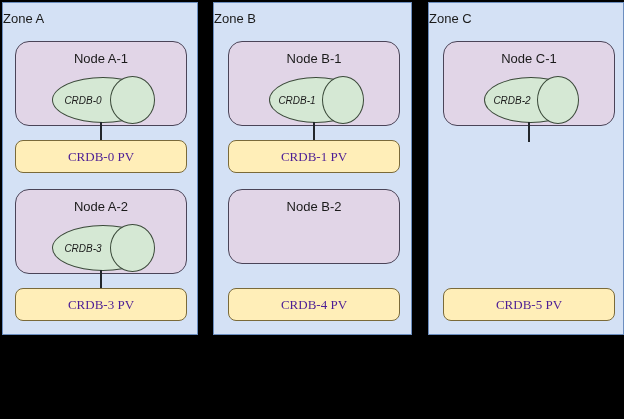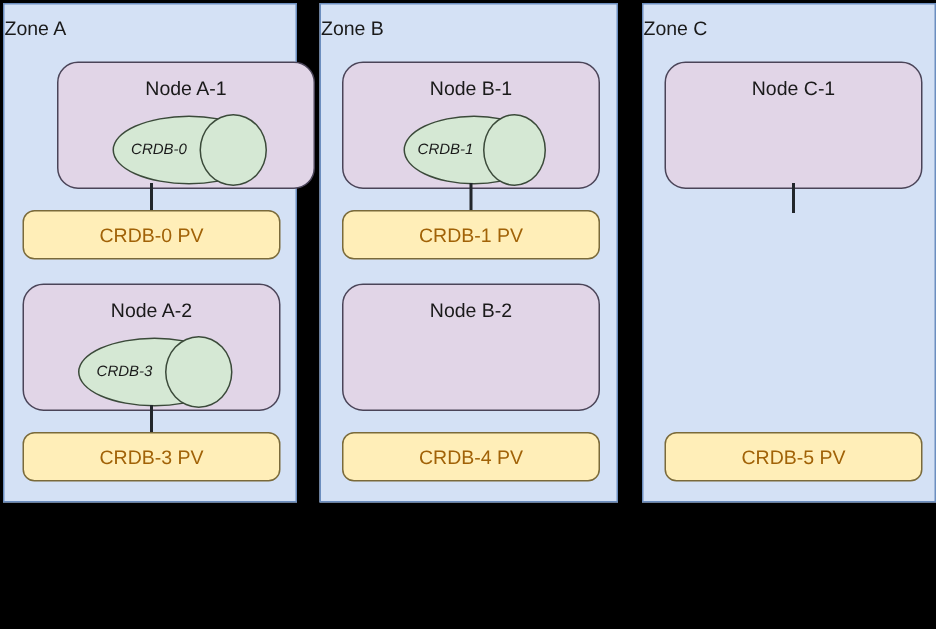--- a/index.html
+++ b/index.html
@@ -95,38 +95,39 @@
     background: #ffeeb8;
     border: 1px solid #7a6a3a;
     border-radius: 8px;
     box-sizing: border-box;
     display: flex;
     align-items: center;
     justify-content: center;
   }
   .pv-label {
     font-size: 13px;
-    color: #a16207;
+    color: #4c1d95;
     line-height: 16px;
+    font-family: Liberation Serif, serif;
   }
   .connector {
     position: absolute;
     width: 2px;
     background: #22262b;
   }
 </style>
 </head>
 <body>
 
 <div id="diagram">
 
   <div class="zone" style="left:2px; top:2px; width:196px; height:333px;">
     <div class="zone-title">Zone A</div>
 
-    <div class="node" style="left:12px; top:38px; width:172px; height:85px;margin-left:23px;">
+    <div class="node" style="left:12px; top:38px; width:172px; height:85px;">
       <div class="node-title">Node A-1</div>
       <div class="cylinder" style="left:36px; top:35px; width:102px; height:46px;">
         <div class="cyl-body"></div>
         <div class="cyl-cap" style="right:-1px; width:45px;"></div>
         <div class="cyl-label" style="width:62px;">CRDB-0</div>
       </div>
     </div>
     <div class="connector" style="left:97px; top:119px; height:20px;"></div>
 
     <div class="pv" style="left:12px; top:137px; width:172px; height:33px;">
@@ -158,34 +159,39 @@
         <div class="cyl-cap" style="right:-1px; width:42px;"></div>
         <div class="cyl-label" style="width:56px;">CRDB-1</div>
       </div>
     </div>
     <div class="connector" style="left:99px; top:119px; height:20px;"></div>
 
     <div class="pv" style="left:14px; top:137px; width:172px; height:33px;">
       <span class="pv-label">CRDB-1 PV</span>
     </div>
 
-    <div class="node" style="left:14px; top:186px; width:172px; height:85px;">
+    <div class="node" style="left:14px; top:186px; width:172px; height:75px;">
       <div class="node-title">Node B-2</div>
     </div>
 
     <div class="pv" style="left:14px; top:285px; width:172px; height:33px;">
       <span class="pv-label">CRDB-4 PV</span>
     </div>
   </div>
 
   <div class="zone" style="left:428px; top:2px; width:196px; height:333px;">
     <div class="zone-title">Zone C</div>
 
     <div class="node" style="left:14px; top:38px; width:172px; height:85px;">
       <div class="node-title">Node C-1</div>
+      <div class="cylinder" style="left:40px; top:35px; width:94px; height:46px;">
+        <div class="cyl-body"></div>
+        <div class="cyl-cap" style="right:-1px; width:42px;"></div>
+        <div class="cyl-label" style="width:56px;">CRDB-2</div>
+      </div>
     </div>
     <div class="connector" style="left:99px; top:119px; height:20px;"></div>
 
 
     <div class="pv" style="left:14px; top:285px; width:172px; height:33px;">
       <span class="pv-label">CRDB-5 PV</span>
     </div>
   </div>
 
 </div>

